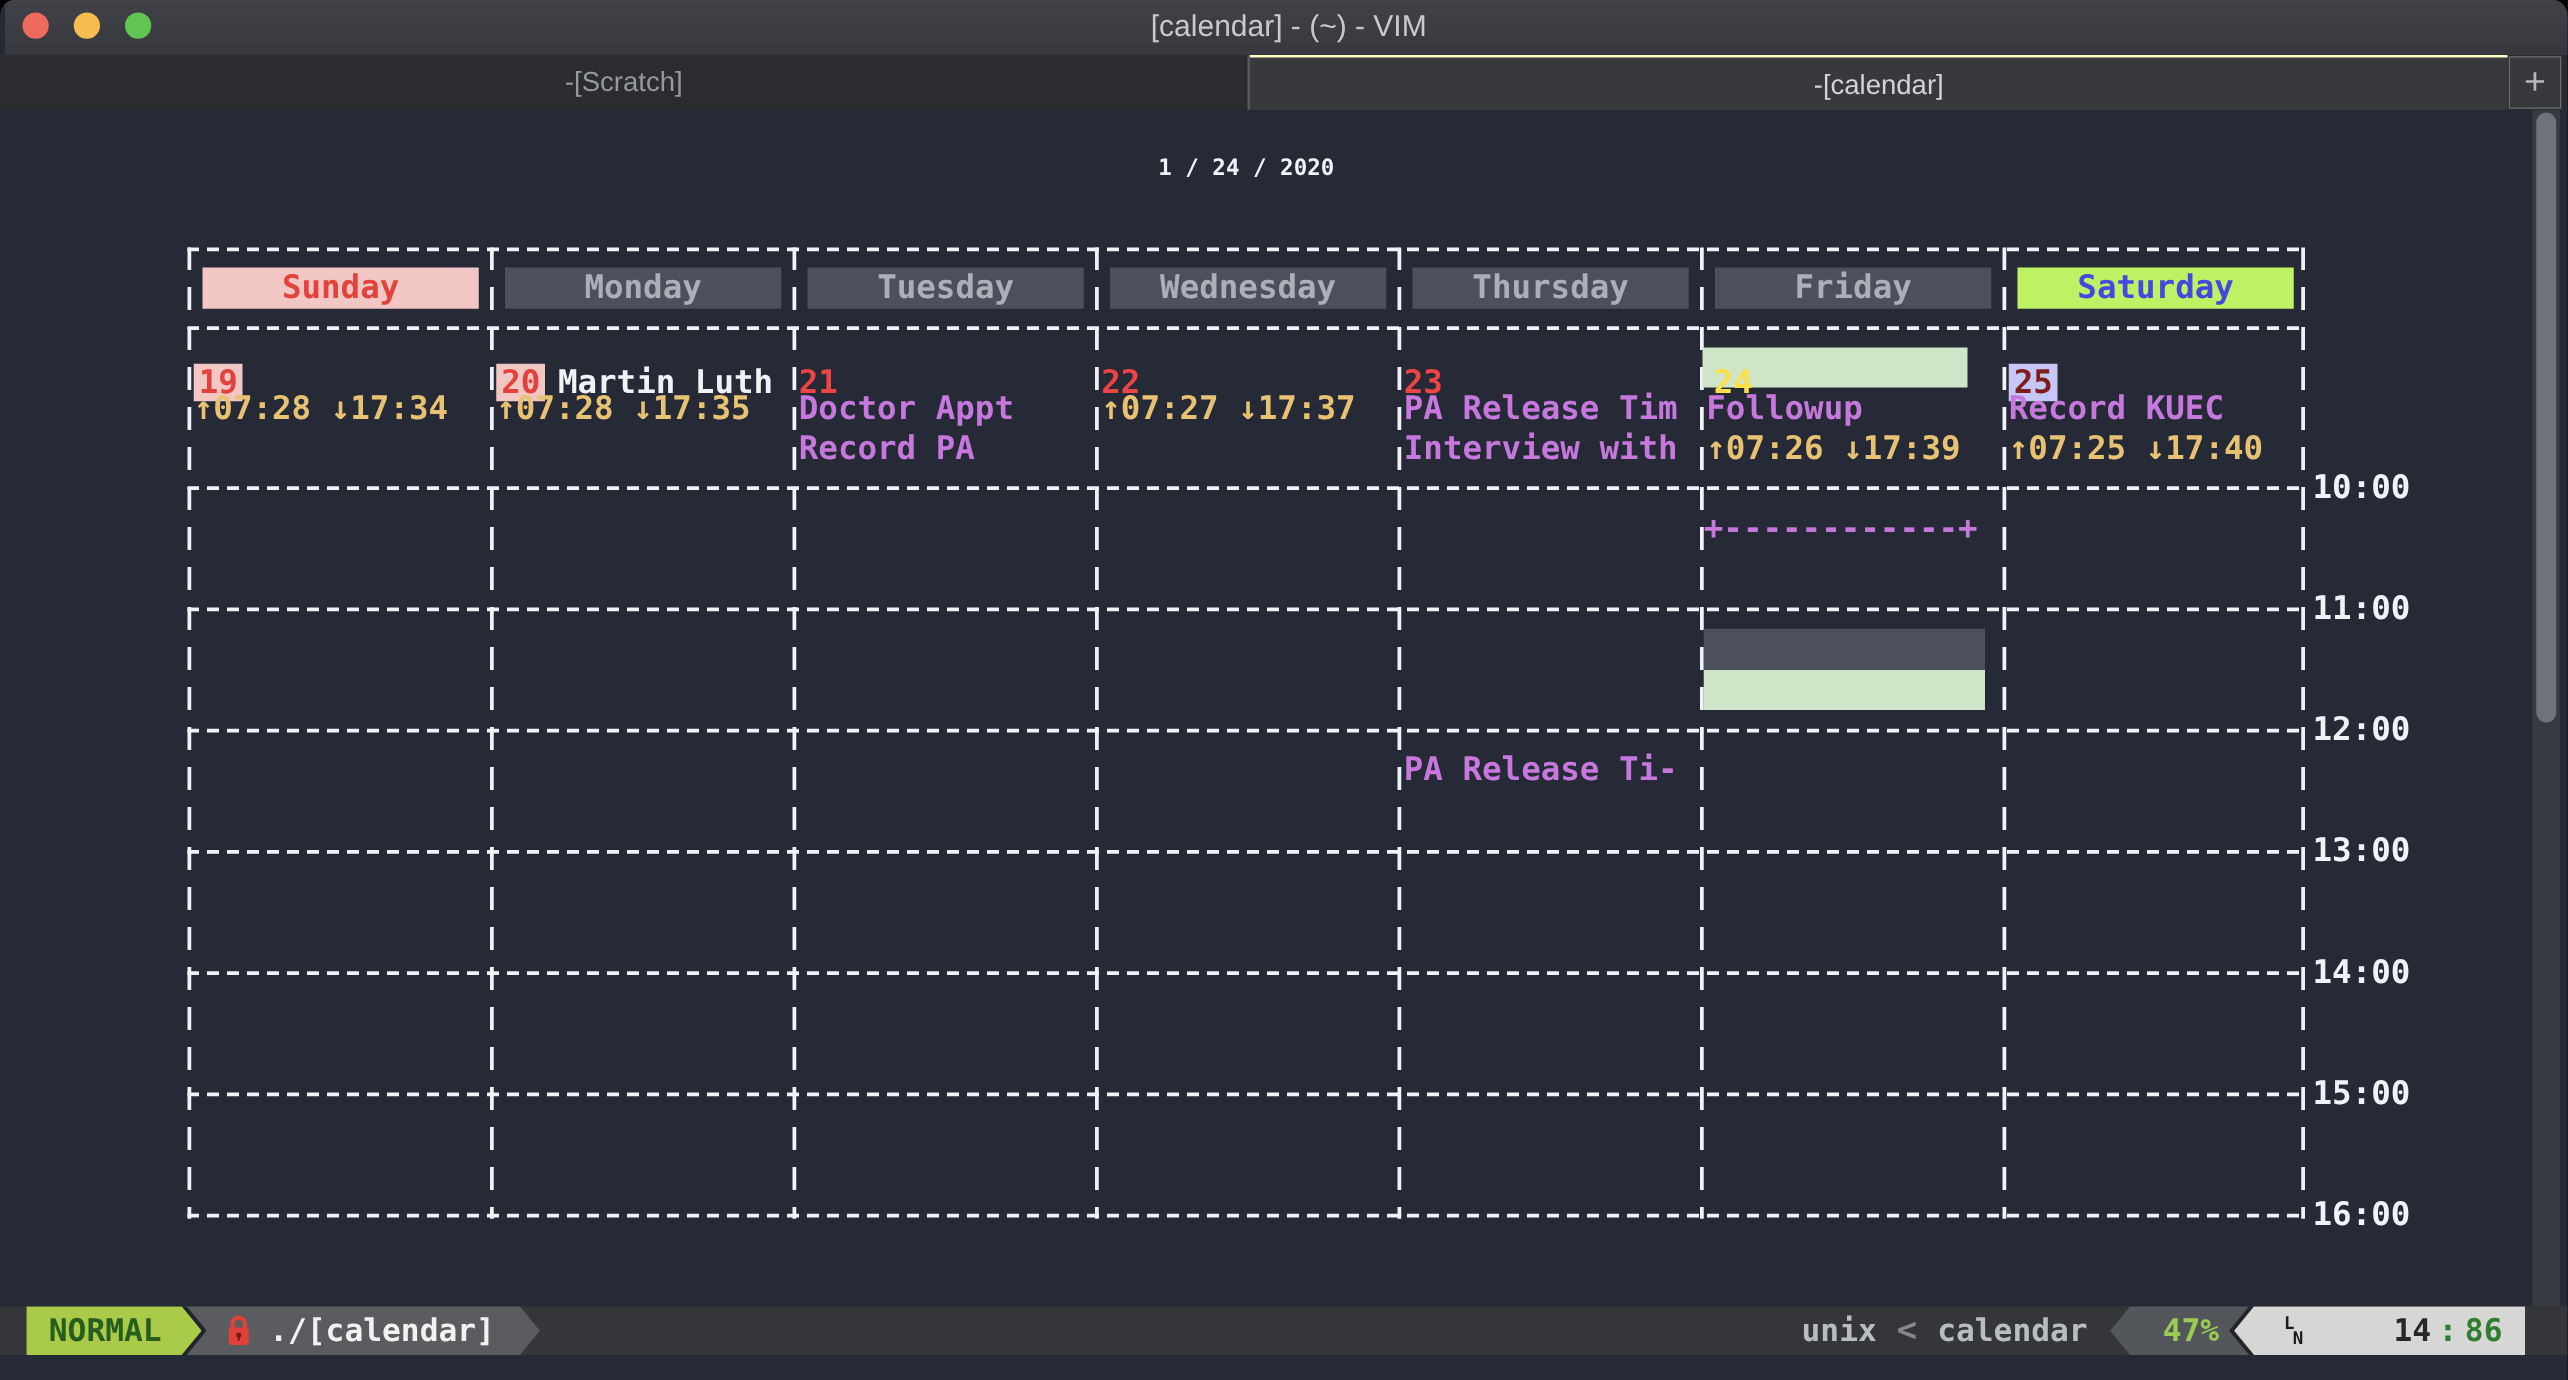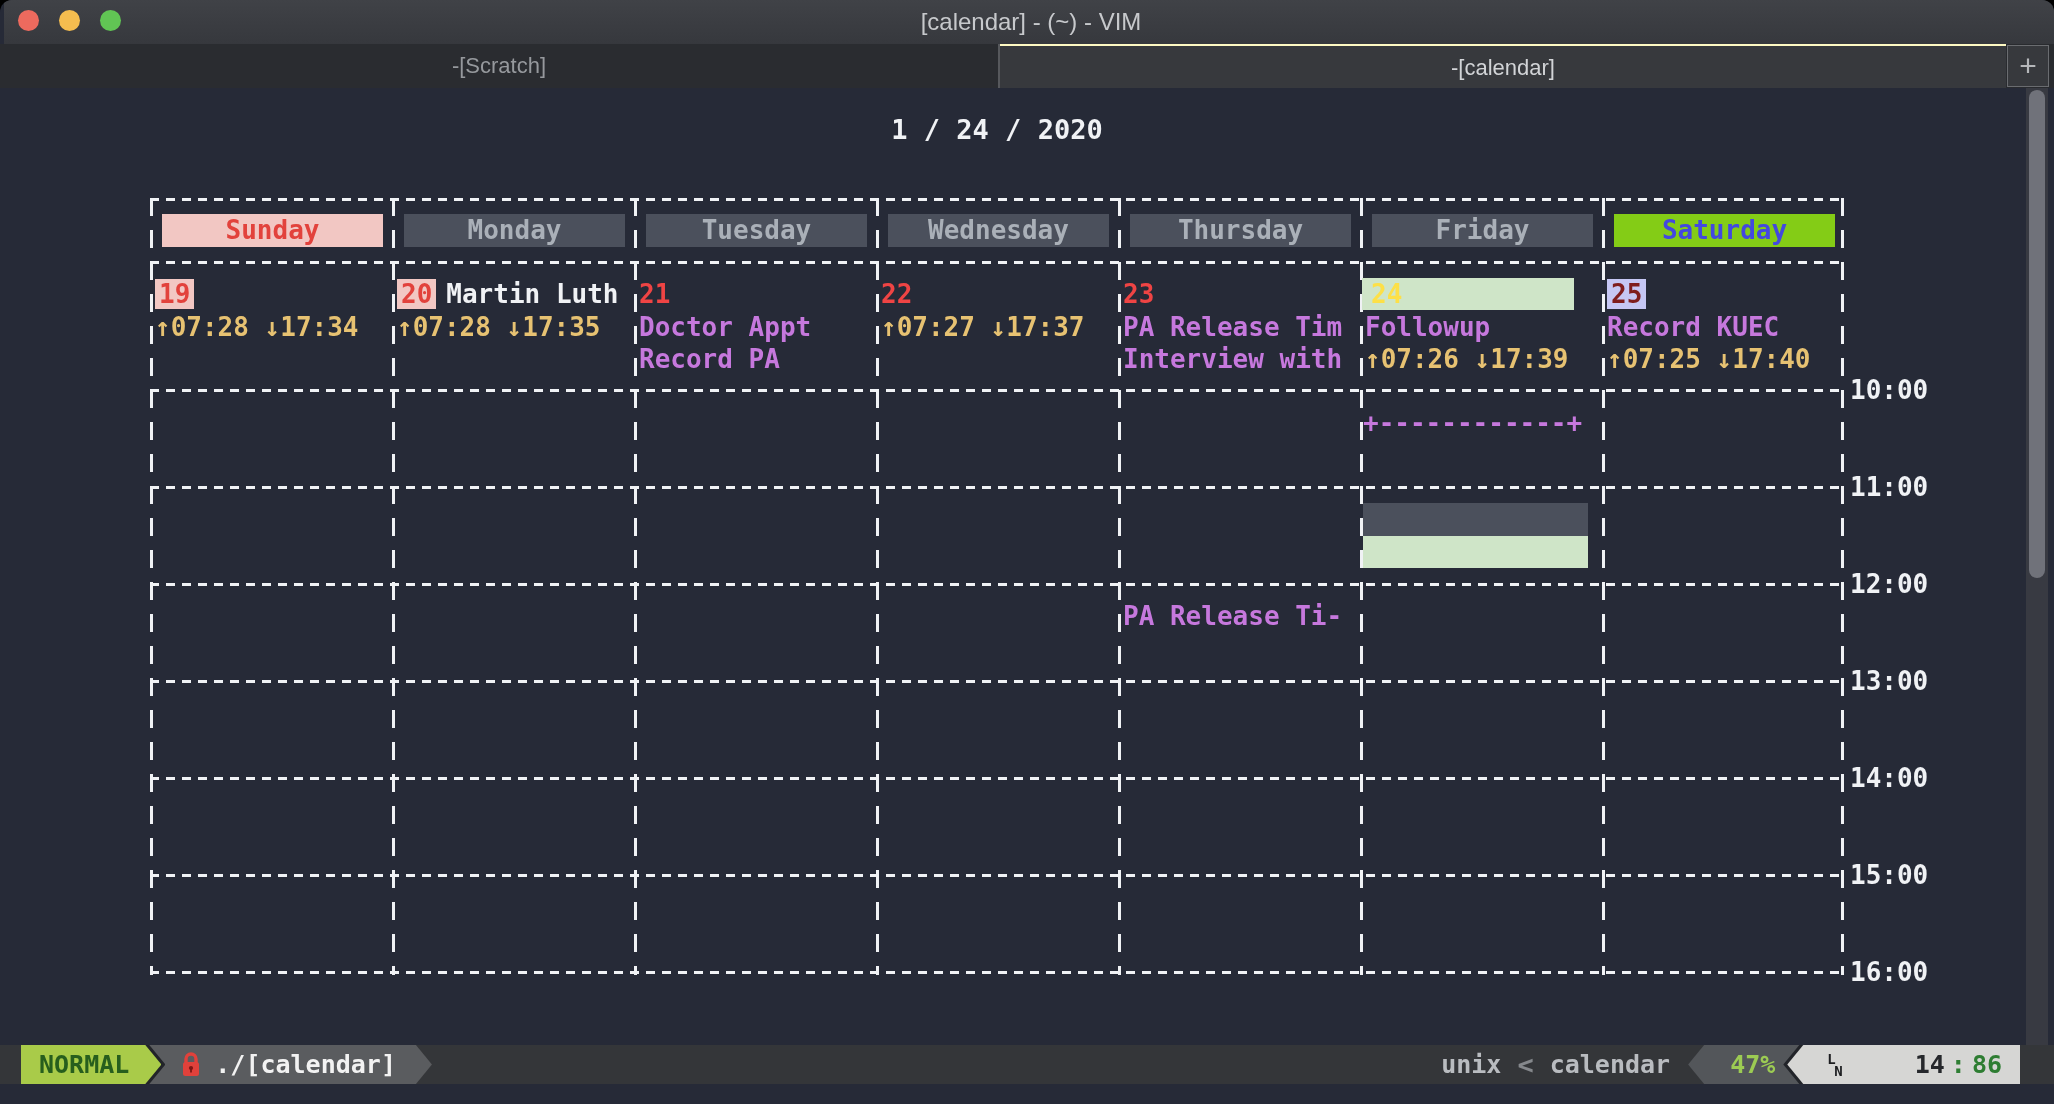--- a/index.html
+++ b/index.html
@@ -30,38 +30,38 @@
                   border-top:2px solid #fef9c3; }
   .tabsep { position:absolute; left:998px; top:0; width:2px; height:44px; background:#56585c; }
   .newtab { position:absolute; left:2007px; top:1px; width:42px; height:42px;
             background:#37393d; border:1px solid #6a6c70; color:#b5b7ba;
             font-size:30px; line-height:40px; text-align:center;
             font-family:"Liberation Sans",sans-serif; }
 
   
   .terminal { position:absolute; left:0; top:88px; width:2054px; height:957px; background:#262a37;
               font-weight:bold; font-size:26px; color:#f0f2f5; }
-  .dateheader { position:absolute; left:150px; top:26px; width:1694px; height:34px;
-                text-align:center; font-size:27px; color:#f0f2f5; }
+  .dateheader { position:absolute; left:150px; top:36px; width:1694px; height:34px;
+                text-align:center; font-size:18px; color:#f0f2f5; }
 
   .grid { position:absolute; left:150px; top:110px; width:1694px; height:774px; }
   .h { position:absolute; height:3px; width:1694px; left:0;
        background:repeating-linear-gradient(90deg,#f0f2f5 0 9px,transparent 9px 16px); }
   .v { position:absolute; width:3px; height:777px; top:0;
        background:repeating-linear-gradient(180deg,#f0f2f5 0 18px,transparent 18px 32px); }
 
   .hc { position:absolute; top:16px; height:33px; width:221px; line-height:33px;
         text-align:center; font-size:26px; }
   .hc-reg { background:#4b505c; color:#aab0b8; }
   .hc-sun { background:#f2c7c3; color:#e2423c; }
-  .hc-sat { background:#84cc16; color:#4348e0; }
+  .hc-sat { background:#bef264; color:#4348e0; }
 
   .dc { position:absolute; top:64px; width:242px; height:128px; }
   .dr { position:absolute; left:5px; height:32px; line-height:32px; white-space:pre; }
-  .r1 { top:16px; } .r2 { top:49px; } .r3 { top:81px; }
+  .r1 { top:28px; } .r2 { top:49px; } .r3 { top:81px; }
   .num { color:#ef4444;margin-top:36px; }
   .num-holiday { background:#f2c7c3; color:#e2423c; padding:0 4px; }
   .num-sat { background:#c6c7f4; color:#7f1d1d; padding:0 4px; }
   .num-today { color:#fde047; position:relative; z-index:1; padding-left:8px; }
   .todaybar { position:absolute; left:2px; top:16px; width:212px; height:32px; background:#cfe5c8; }
   .daytitle { color:#f0f2f5; padding-left:10px; }
   .ev  { color:#c678dd; }
   .sun { color:#e7c272; }
 
   .purplebar { position:absolute; left:1213px; top:209px; height:32px; line-height:32px;

